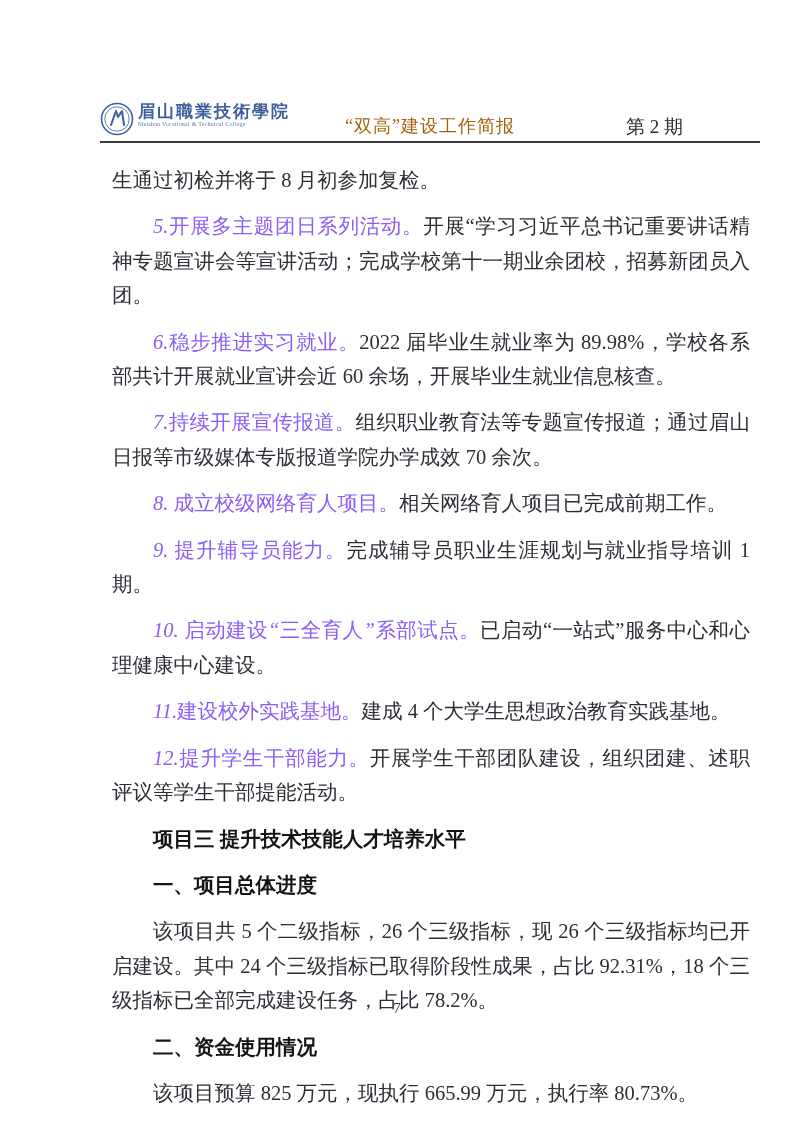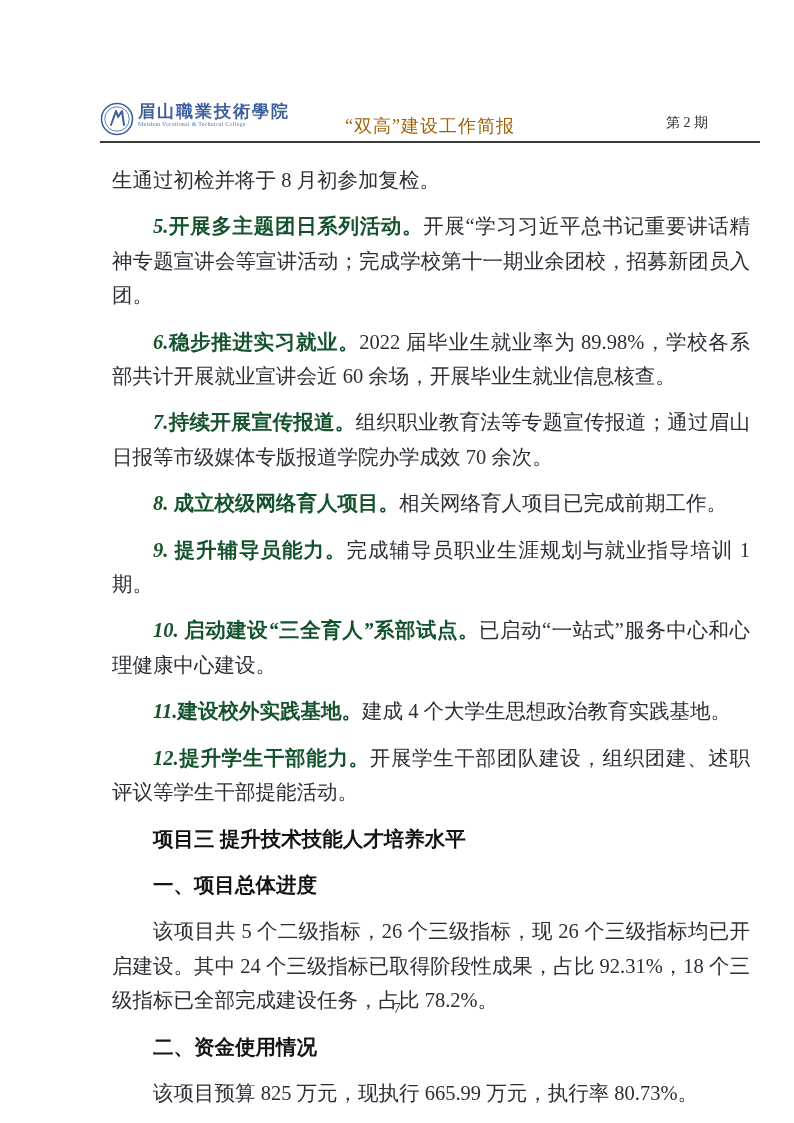--- a/index.html
+++ b/index.html
@@ -28,38 +28,38 @@
   .logo-en {
     font-size:10px; color:#5b79b4; line-height:10px; white-space:nowrap;
     transform:scale(0.60); transform-origin:left top; letter-spacing:0.4px;
   }
   .header-title {
     position:absolute; left:0; top:12px; width:100%;
     text-align:center; font-size:18px; color:#a16207; letter-spacing:1px;
     white-space:nowrap;
   }
   .issue {
-    position:absolute; right:52px; top:12px; font-size:14px; color:#2b2b2b;
+    position:absolute; right:77px; top:12px; font-size:19px; color:#2b2b2b;
     white-space:nowrap;
   }
   .header-rule {
     position:absolute; left:100px; top:141px; width:660px; height:0;
     border-top:2px solid #3a3a3a;
   }
 
   
   .content {
     position:absolute; left:100px; top:151px; width:662px;
     font-size:20.5px; line-height:34.4px;
     text-align:justify; color:#2d2d35;
   }
   .content p { margin:12px; padding:0; }
   .indent { text-indent:2em; }
   .lead {
-    font-weight:bold; font-style:oblique 6deg; color:#14532d;
+    font-weight:normal; font-style:oblique 6deg; color:#8b5cf6;
   }
   .heading {
     font-family:Liberation Serif, serif;
     font-weight:bold; color:#141414;
   }
 
   
   .footer {
     position:absolute; left:0; top:1000px; width:100%;
     text-align:center; font-size:15px; color:#333333;

